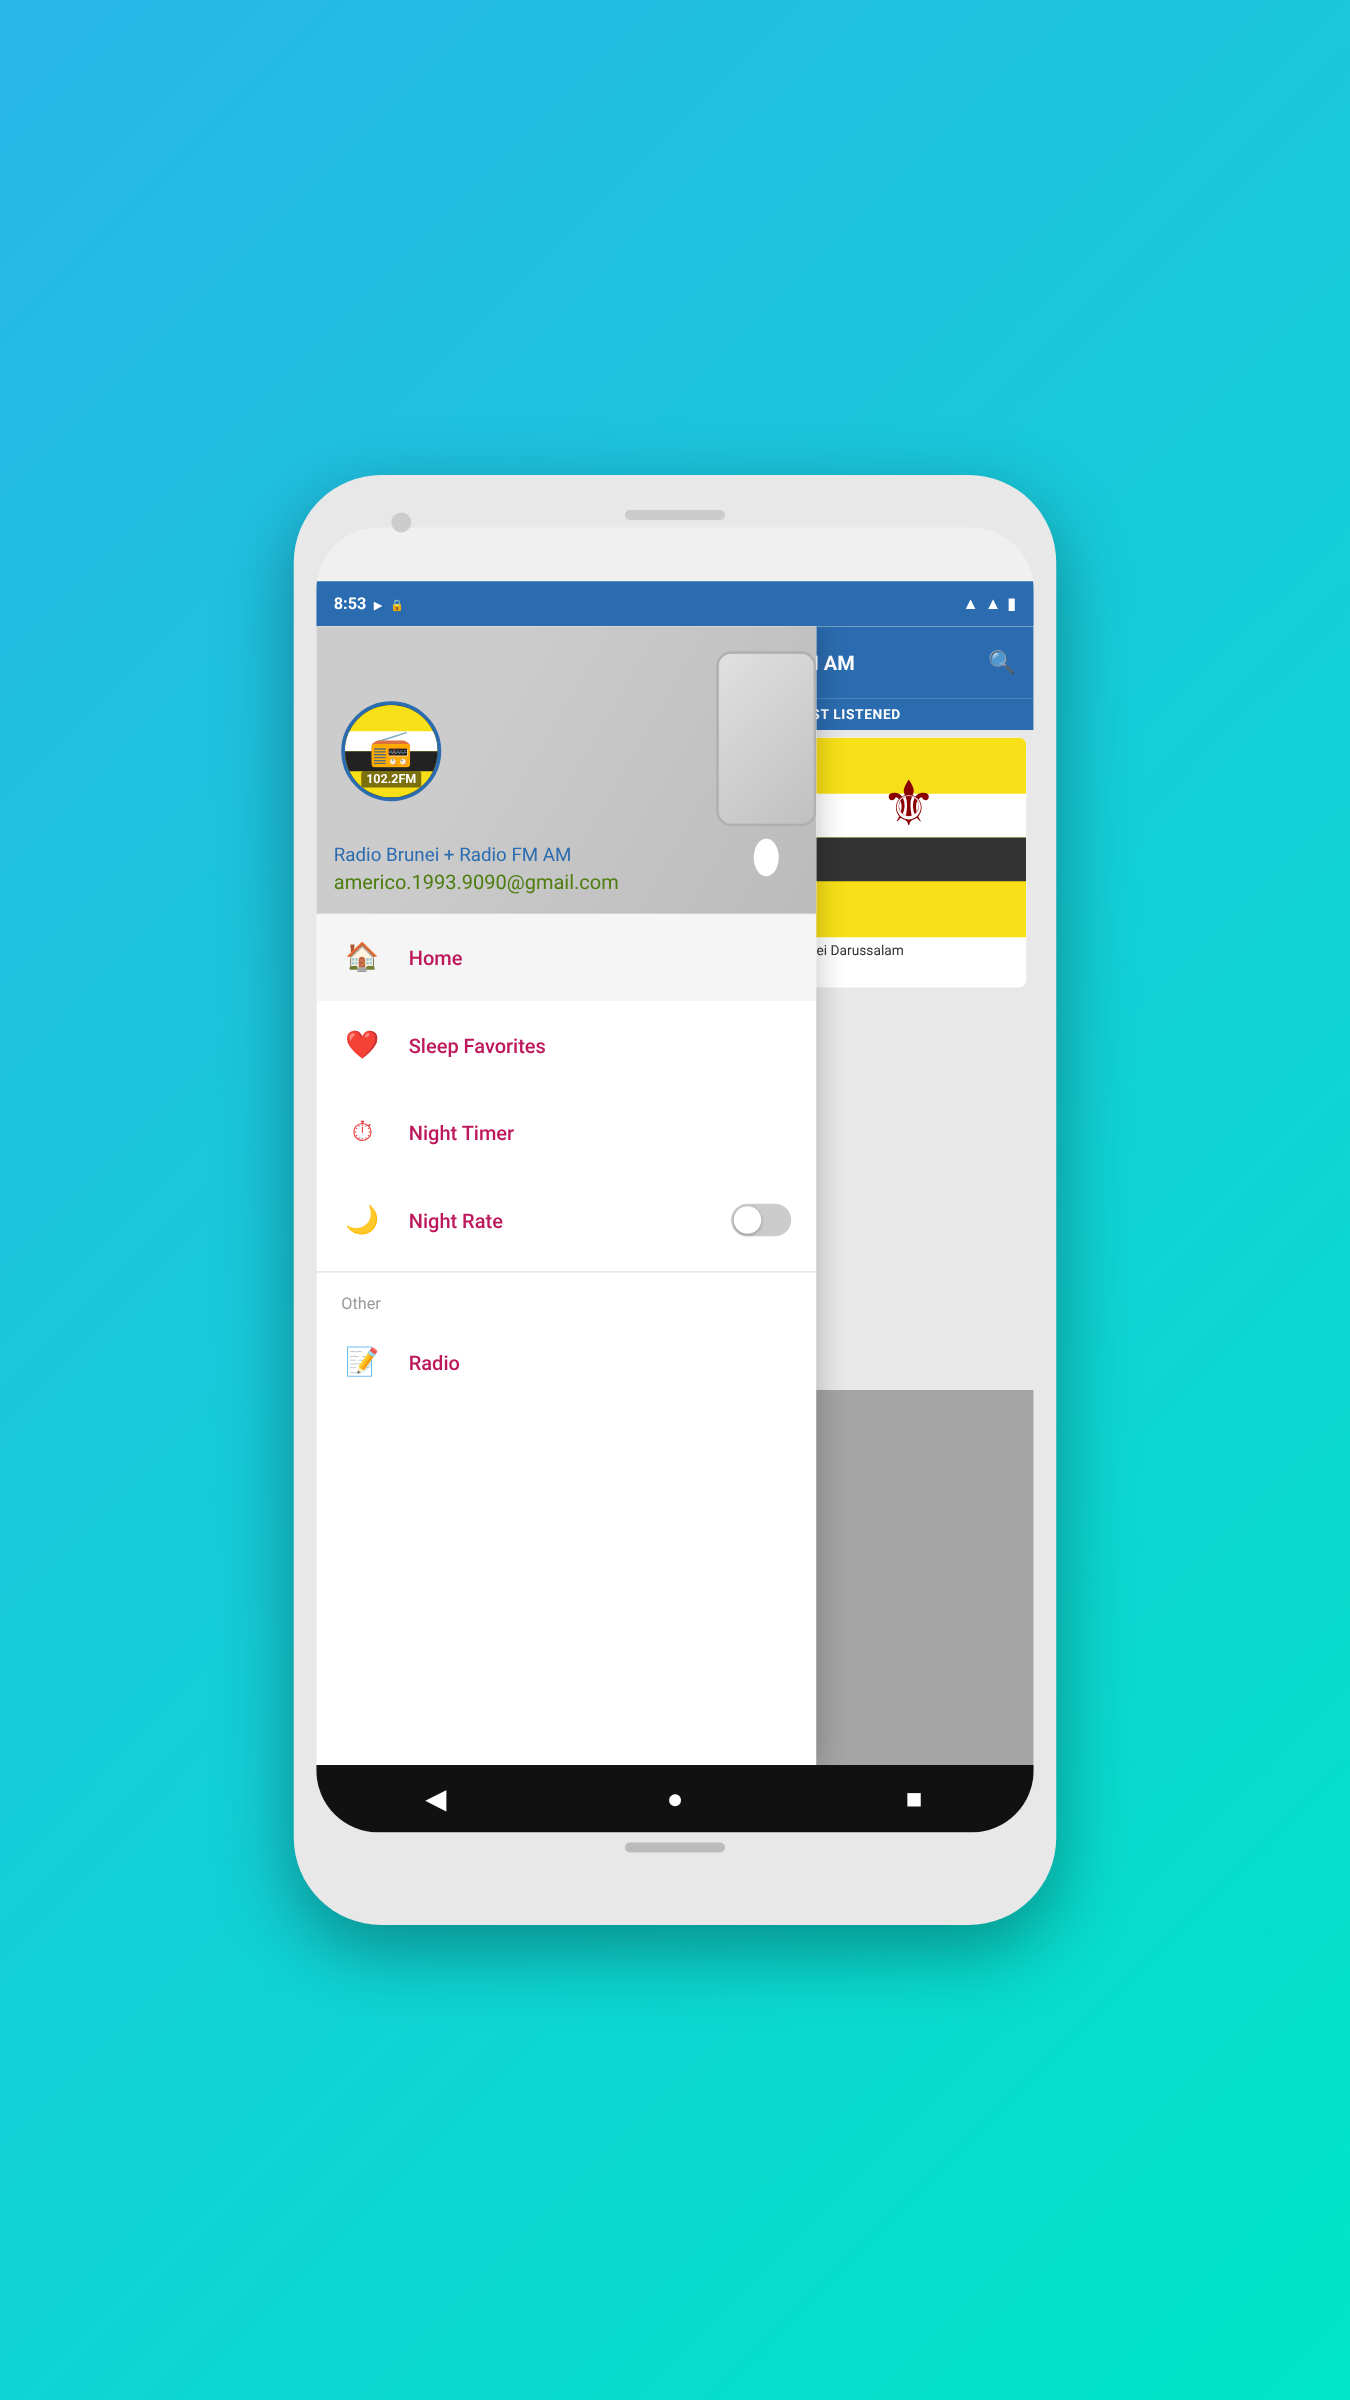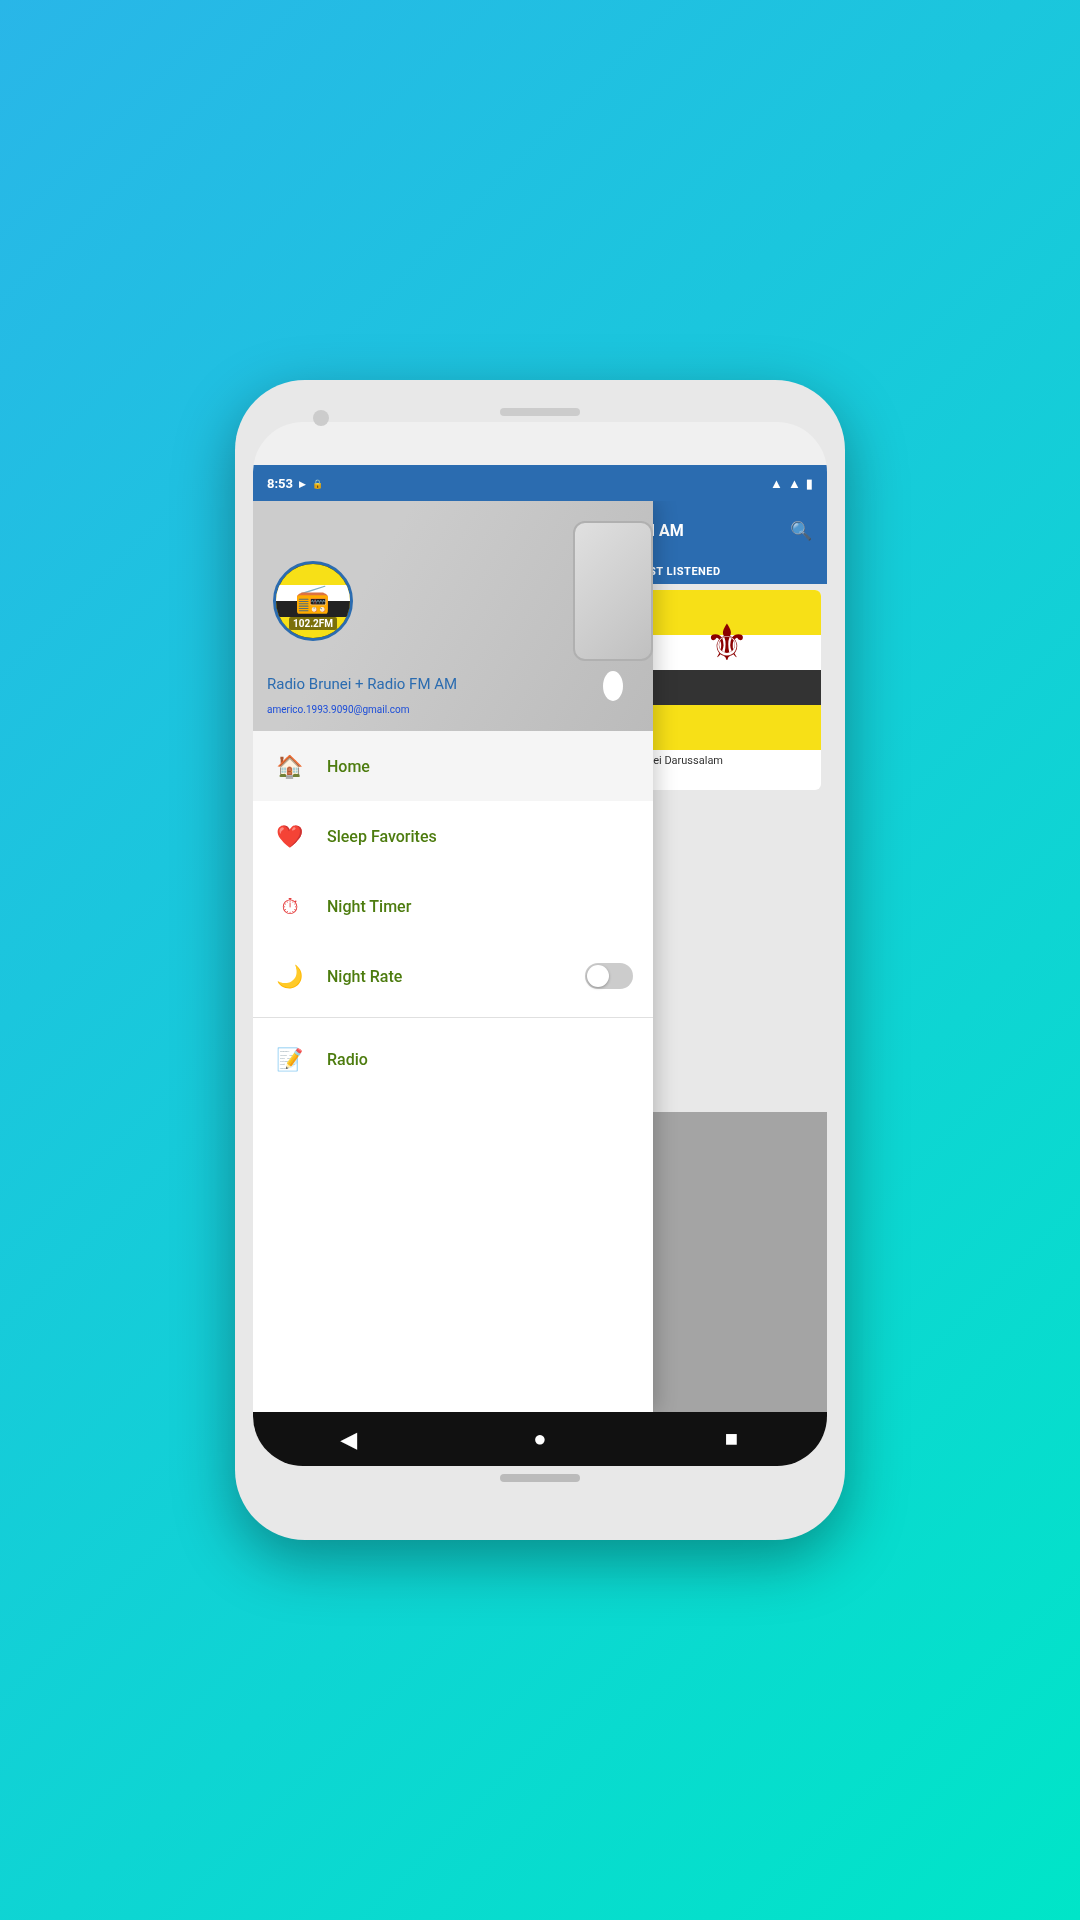--- a/index.html
+++ b/index.html
@@ -292,22 +292,22 @@
       left: 14px;
       color: #2b6cb0;
       font-size: 15px;
       font-weight: normal;
     }
 
     .drawer-email {
       position: absolute;
       bottom: 16px;
       left: 14px;
-      color: #1d4ed8;
-      font-size: 10px;
+      color: #4d7c0f;
+      font-size: 16px;
     }
 
     
     .drawer-menu {
       flex: 1;
       overflow-y: auto;
     }
 
     .drawer-item {
       display: flex;
@@ -327,21 +327,21 @@
       display: flex;
       align-items: center;
       justify-content: center;
       font-size: 22px;
       margin-right: 20px;
       flex-shrink: 0;
     }
 
     .item-label {
       font-size: 16px;
-      color: #4d7c0f;
+      color: #be185d;
       font-weight: 500;
       flex: 1;
     }
 
     .toggle-container {
       width: 48px;
       height: 26px;
       background: #ccc;
       border-radius: 13px;
       position: relative;
@@ -485,20 +485,21 @@
           <div class="drawer-item">
             <div class="item-icon" style="color:#e53e3e;">🌙</div>
             <span class="item-label">Night Rate</span>
             <div class="toggle-container">
               <div class="toggle-thumb"></div>
             </div>
           </div>
 
           <div class="divider"></div>
 
+          <div class="section-label">Other</div>
 
           <div class="drawer-item">
             <div class="item-icon" style="color:#e53e3e;">📝</div>
             <span class="item-label">Radio</span>
           </div>
 
         </div>
       </div>
 
     </div>

